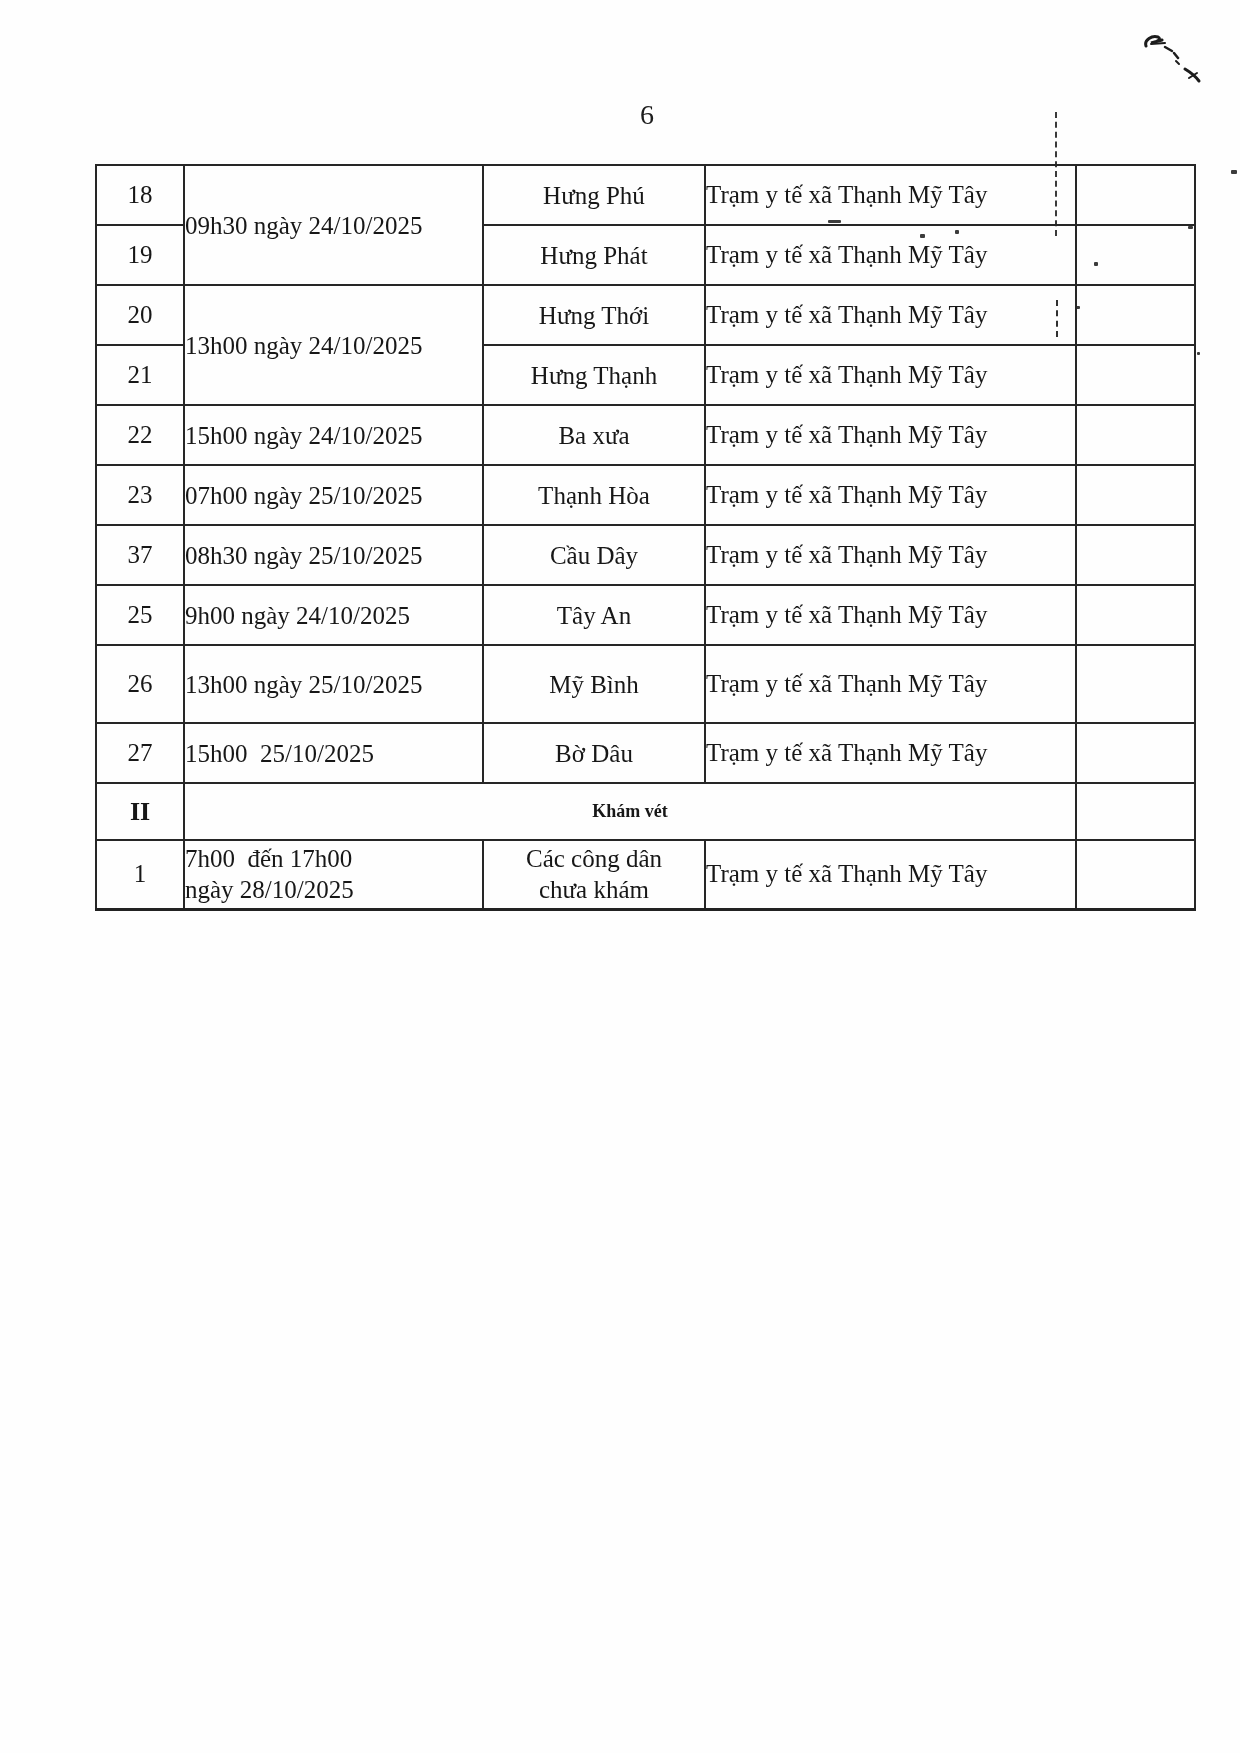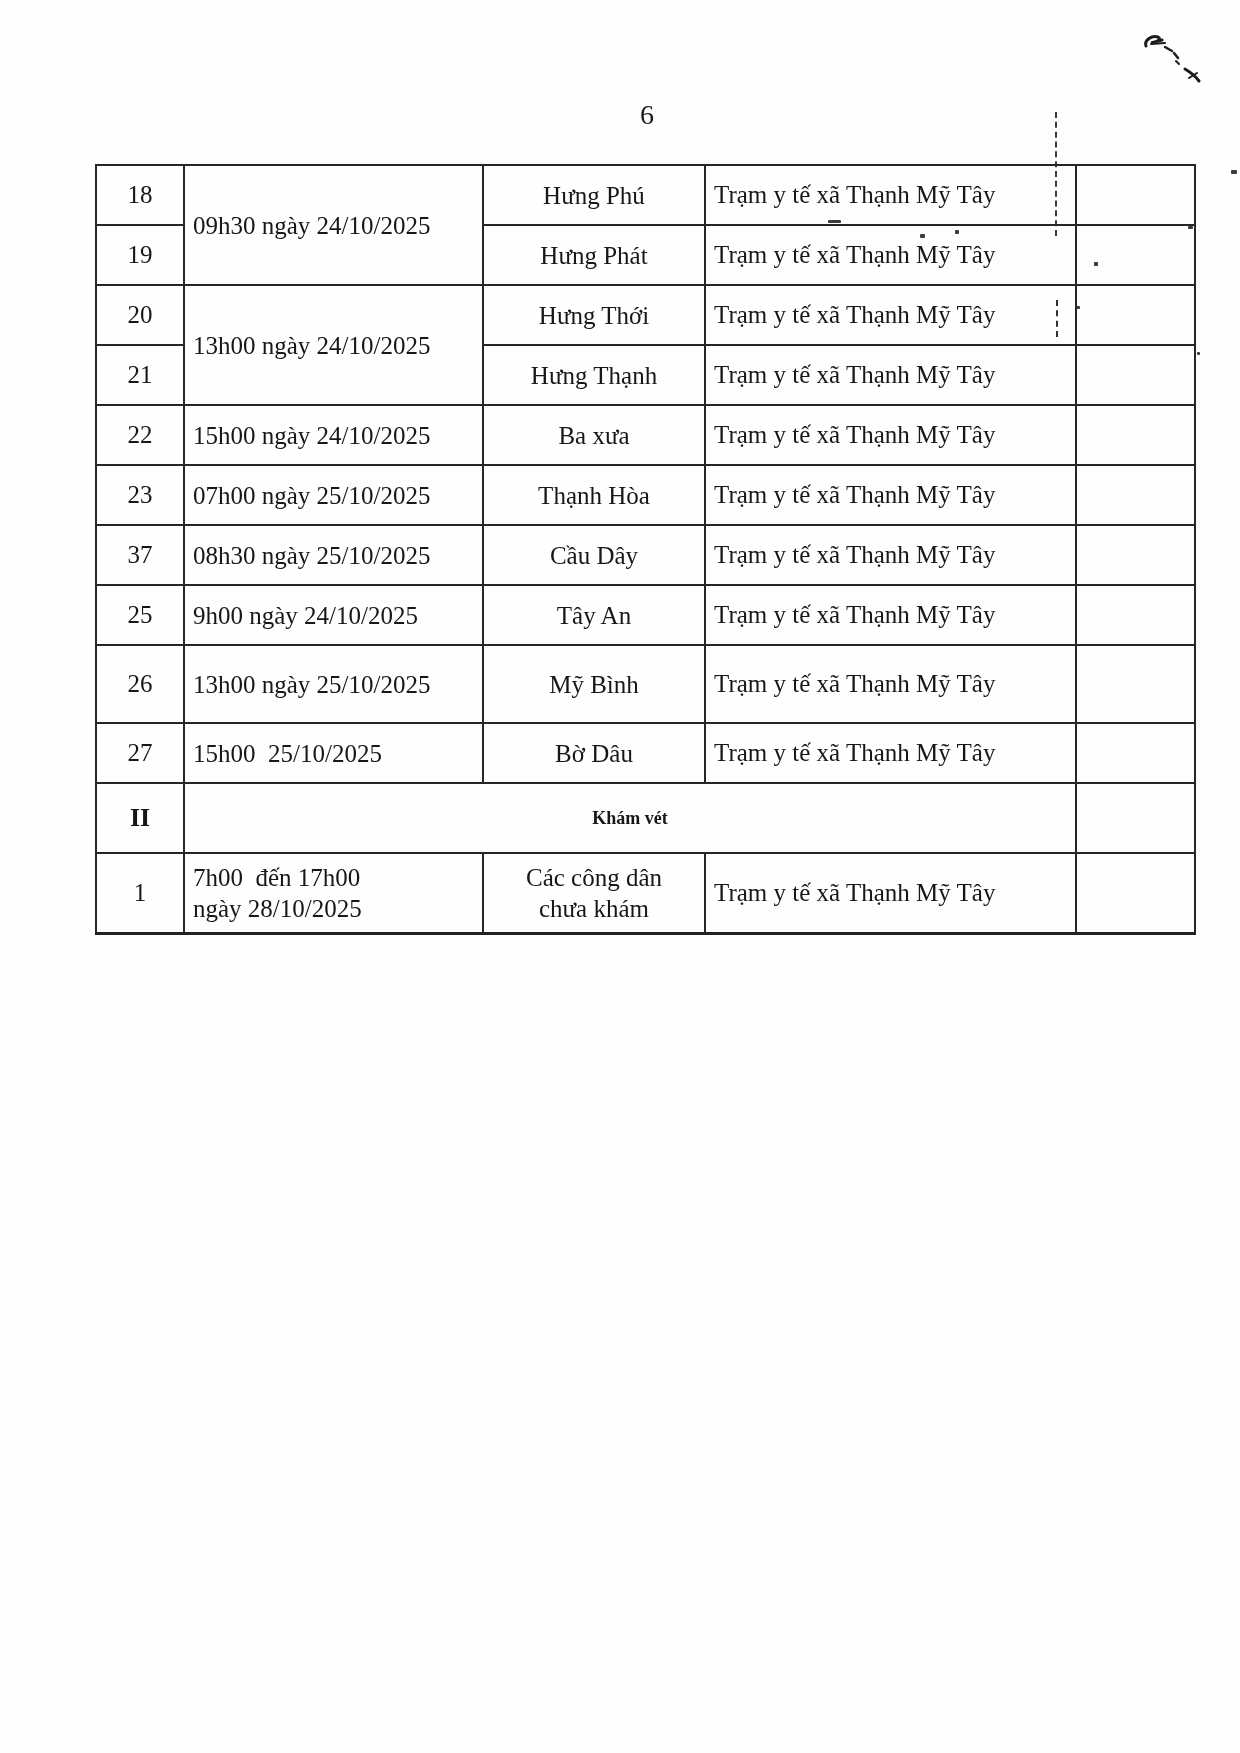--- a/index.html
+++ b/index.html
@@ -32,34 +32,34 @@
     top: 164px;
     width: 1099px;
     border-collapse: collapse;
     table-layout: fixed;
     font-size: 25px;
     color: #171717;
   }
   table.schedule td {
     border: 2px solid #262626;
     vertical-align: middle;
-    padding: 8px;
+    padding: 0;
     overflow: hidden;
   }
   table.schedule { border: 2px solid #222222; border-bottom-width: 3px; }
 
   td.c-no   { text-align: center; }
   td.c-time { text-align: left; padding-left: 13px; white-space: pre-wrap; line-height: 31px; margin-top: 20px; }
   td.c-place{ text-align: center; white-space: pre-wrap; line-height: 31px; }
   td.c-station { text-align: left; }
   td.c-note { }
 
   tr.r-std   { height: 60px; }
   tr.r-26    { height: 78px; }
-  tr.r-sect  { height: 70px; }
+  tr.r-sect  { height: 57px; }
   tr.r-sweep { height: 69px; }
 
   td.c-sect-no { text-align: center; font-weight: bold; font-size: 26px; }
   td.c-sect-label { text-align: center; font-weight: bold; font-size: 18px; }
 
   
   .artifact { position: absolute; pointer-events: none; }
   .dash-line-1 {
     left: 1055px; top: 112px; width: 0; height: 124px;
     border-left: 2px dashed #3a3a3a;

